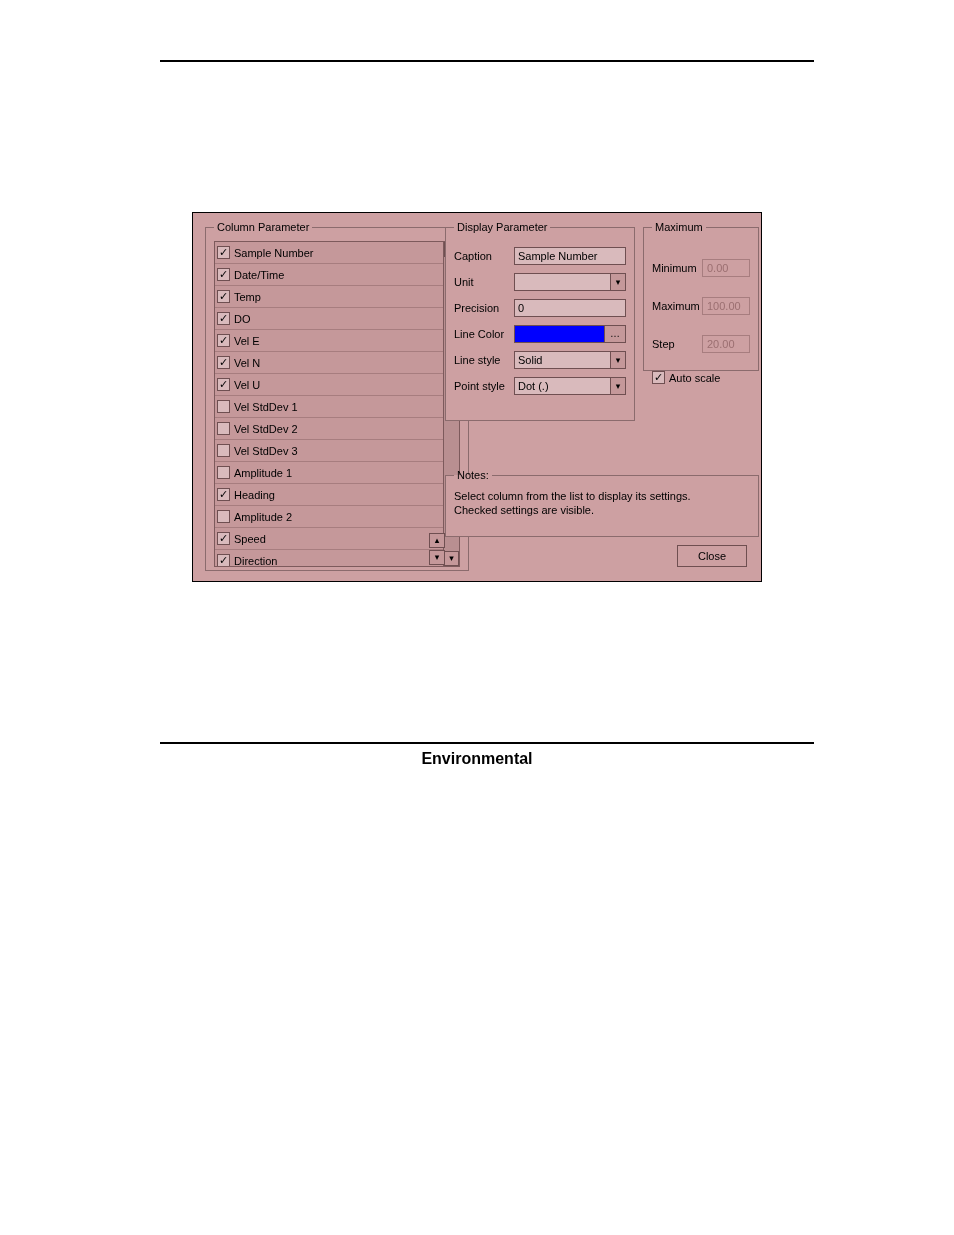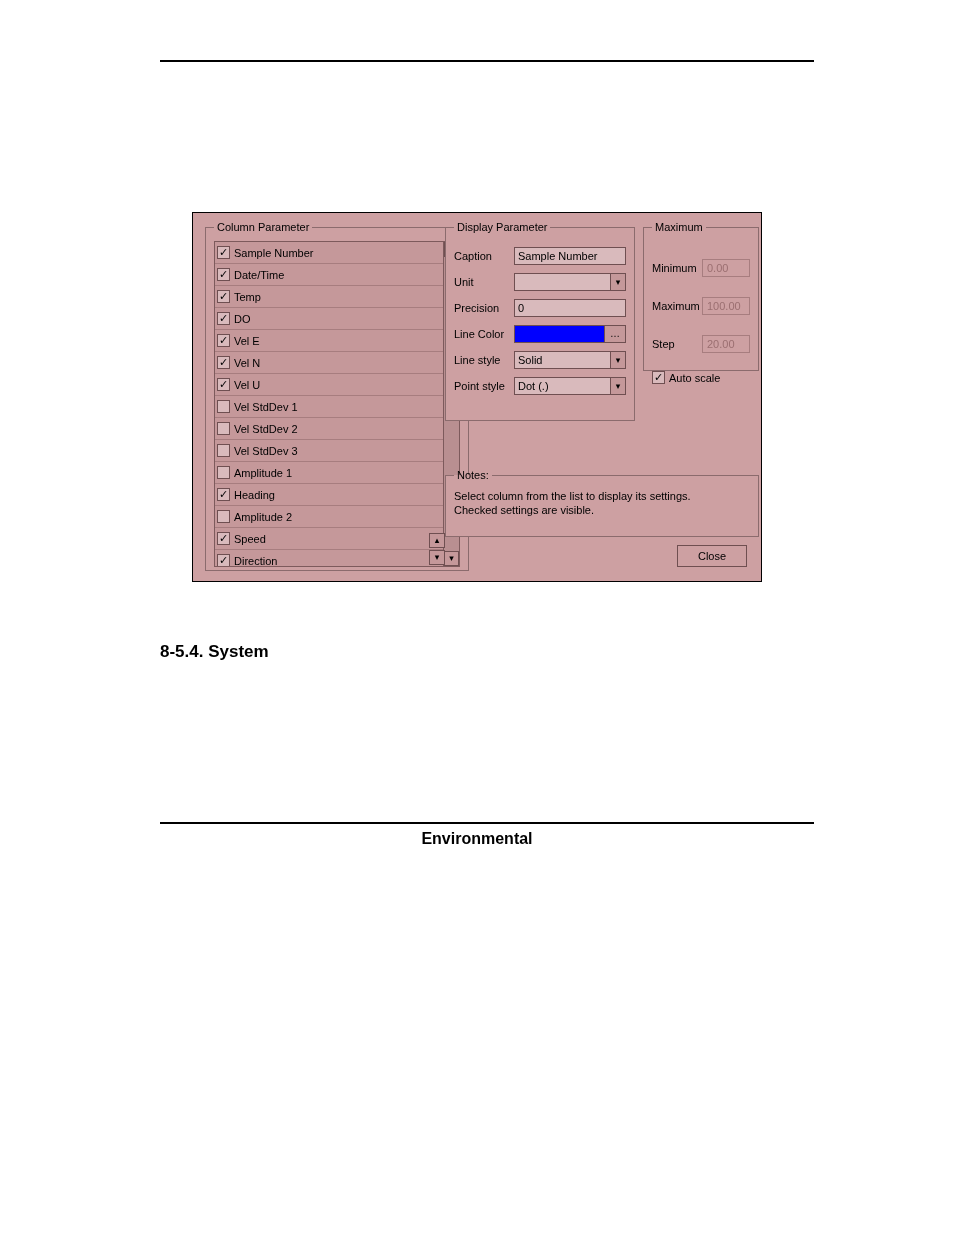--- a/index.html
+++ b/index.html
@@ -446,17 +446,16 @@
           <legend>Notes:</legend>
           <div class="note-text">Select column from the list to display its settings.</div>
           <div class="note-text">Checked settings are visible.</div>
         </fieldset>
 
         <div class="btn-close">Close</div>
       </div>
     </div>
   </div>
 
-  <div class="section-heading">8-5.4.  System</div>
 
   <div class="bottom-rule"></div>
   <div class="footer">Environmental</div>
 </div>
 
 </body></html>

